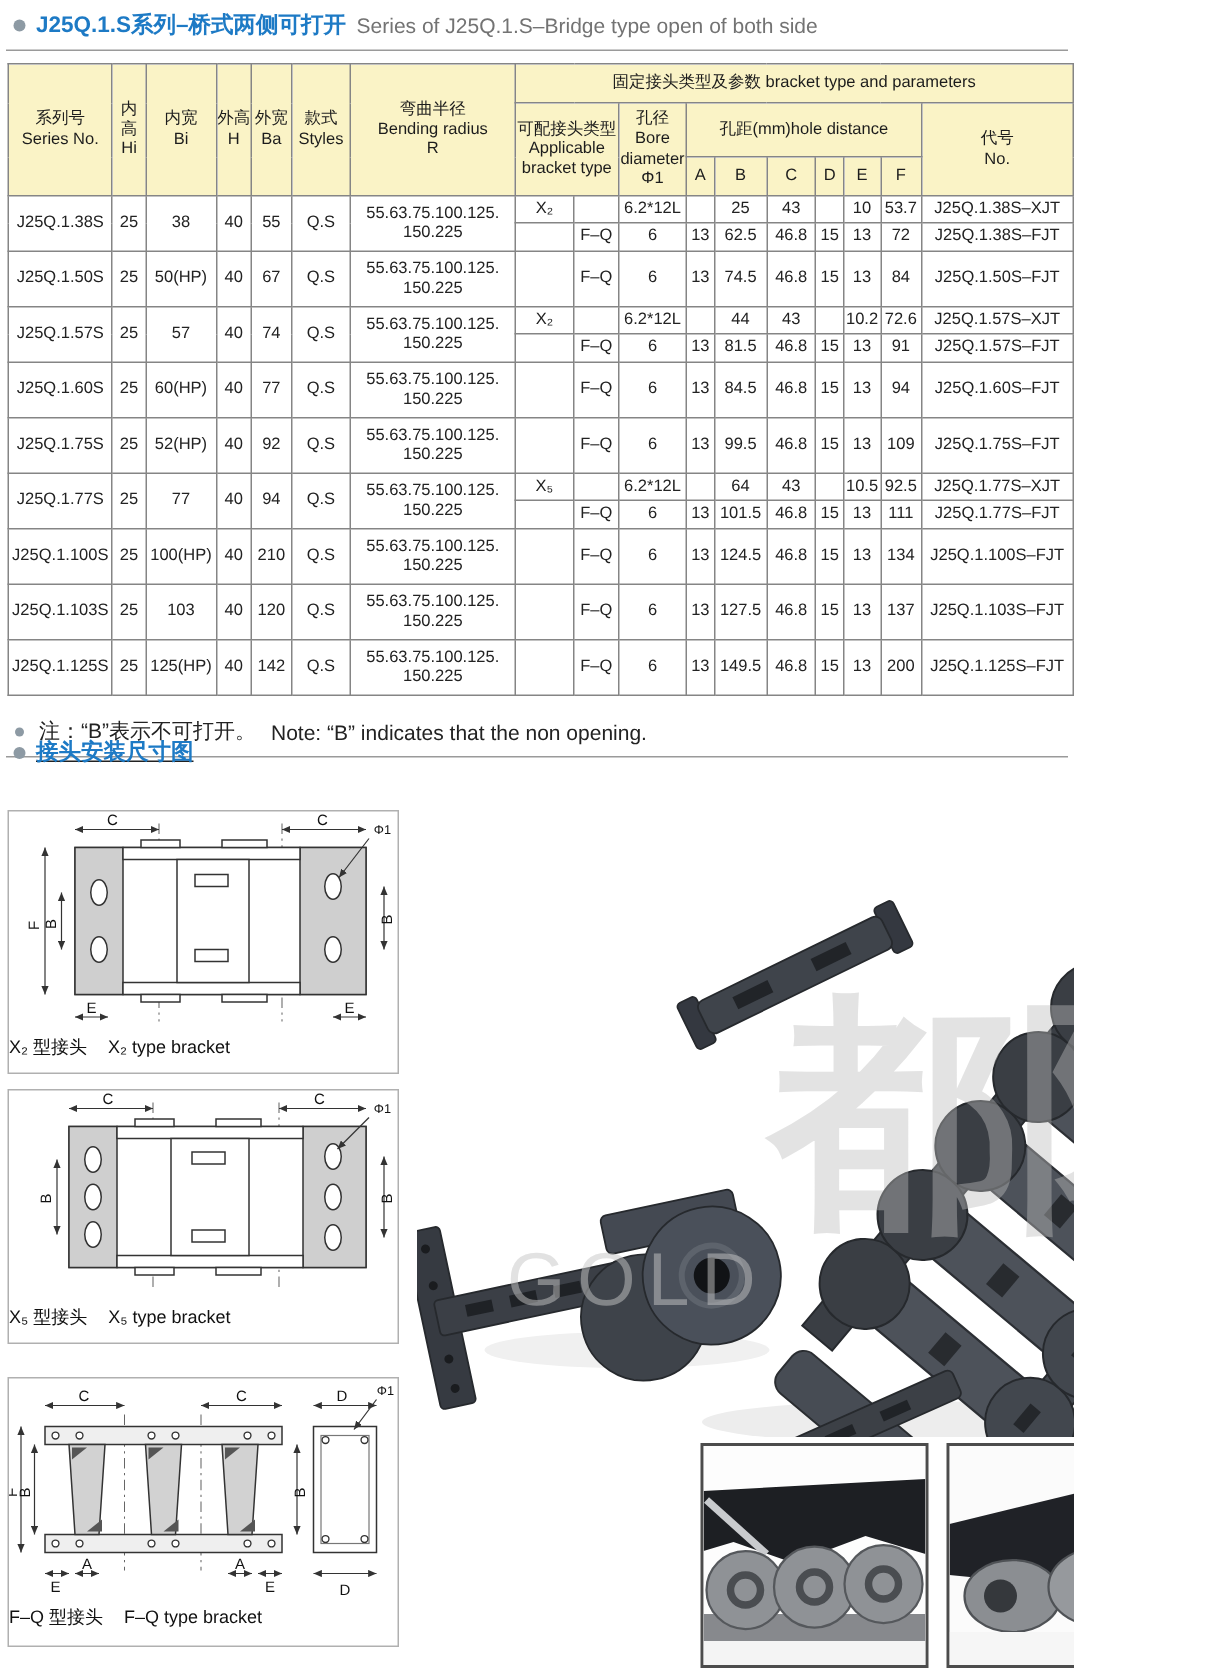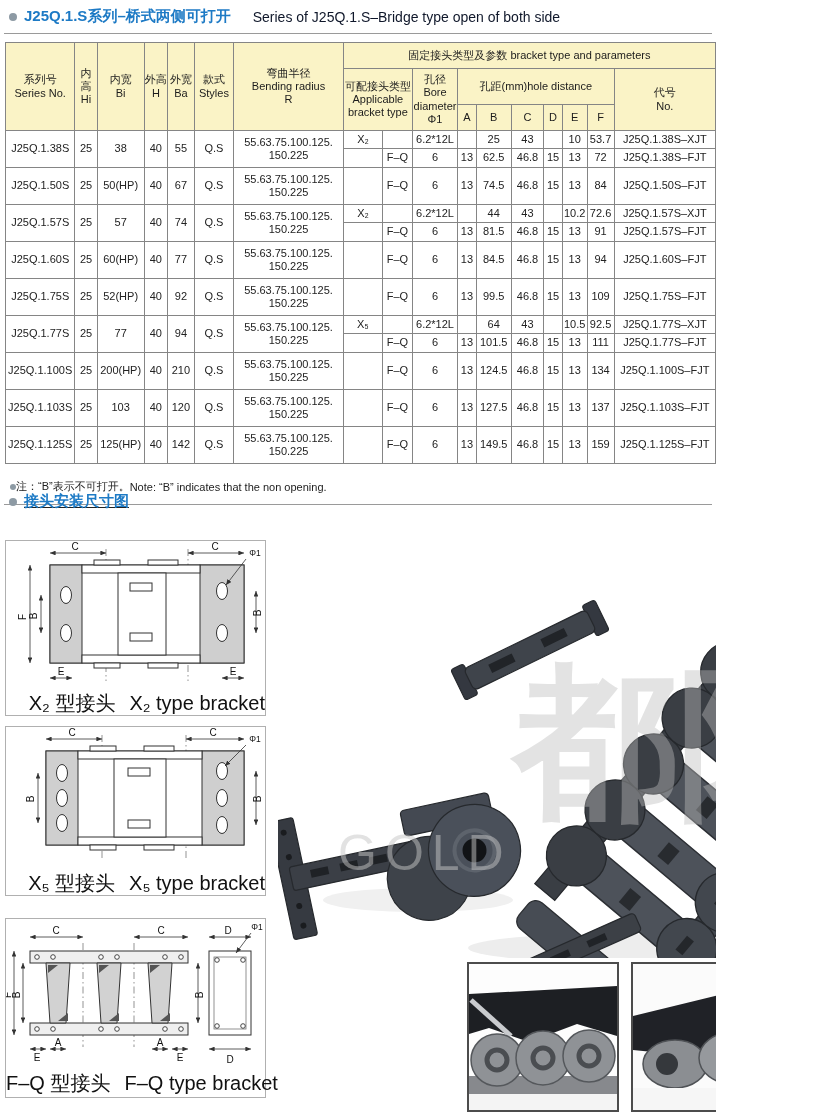--- a/index.html
+++ b/index.html
@@ -1,35 +1,35 @@
 <!DOCTYPE html>
 <html><head>
 <meta charset="utf-8">
 <style>
   html,body{margin:0;padding:0;background:#fff;}
   body{font-family:"Liberation Sans","DejaVu Sans",sans-serif;color:#222;}
   .sheet{position:relative;width:716px;height:1120px;background:#fff;overflow:hidden;}
   .hd{position:absolute;top:7px;left:9px;display:flex;align-items:center;gap:7px;white-space:nowrap;}
   .dot{width:8px;height:8px;border-radius:50%;background:#8d9aa4;flex:0 0 auto;}
   .hd .zh{color:#1d7ac5;font-weight:bold;font-size:15px;}
-  .hd .en{color:#0f172a;font-size:14px;margin-left:15px;}
+  .hd .en{color:#737373;font-size:14px;}
   .rule{position:absolute;left:4px;right:4px;border-top:1px solid #9a9a9a;}
   table.spec{position:absolute;top:42px;left:5px;border-collapse:collapse;table-layout:fixed;}
   .spec th,.spec td{border:1px solid #858585;text-align:center;vertical-align:middle;font-size:11px;line-height:1.2;padding:0;overflow:hidden;}
   .spec th{background:#faf3c6;font-weight:normal;color:#1c1c1c;}
   tr.r1{height:26px}tr.r2{height:36px}tr.r3{height:26px}
   tr.single{height:37px}tr.sa{height:18px}tr.sb{height:19px}
-  .note{position:absolute;top:479px;left:10px;display:flex;align-items:center;gap:0;font-size:11px;color:#222;white-space:nowrap;text-align:center;}
+  .note{position:absolute;top:479px;left:10px;display:flex;align-items:center;gap:10px;font-size:14px;color:#222;white-space:nowrap;text-align:center;}
   .dot2{width:6px;height:6px;border-radius:50%;background:#8d9aa4;flex:0 0 auto;}
   .sec{position:absolute;top:492px;left:9px;display:flex;align-items:center;gap:7px;white-space:nowrap;text-decoration:underline;}
   .sec .zh{color:#1d7ac5;font-weight:bold;font-size:15px;}
   .sec .en{color:#777;font-size:14px;}
   .box{position:absolute;left:5px;width:261px;border:1px solid #b0b0b0;background:#fff;box-sizing:border-box;}
   .box svg{display:block;margin:0 auto;}
-  .cap{text-align:right;font-size:20px;color:#111;padding:1px 0 5px;white-space:nowrap;}
+  .cap{text-align:left;font-size:12px;color:#111;padding:1px 0 5px;white-space:nowrap;}
   .cap .czh{margin-right:14px;}
   .dim{font-size:10px;fill:#111;}
   .dimS{font-size:8.5px;fill:#111;}
   .dln{stroke:#333;stroke-width:0.8;fill:none;}
   .cln{stroke:#666;stroke-width:0.7;fill:none;stroke-dasharray:7 3 1.5 3;}
   .pln{stroke:#333;stroke-width:1;}
   .photo{position:absolute;left:278px;top:528px;width:542px;height:430px;overflow:hidden;}
   .ph{position:absolute;border:2px solid #4c4c4c;background:#fff;overflow:hidden;}
 </style>
 </head>
@@ -287,21 +287,21 @@
           <td>101.5</td>
           <td>46.8</td>
           <td>15</td>
           <td>13</td>
           <td>111</td>
           <td>J25Q.1.77S–FJT</td>
       </tr>
       <tr class="single">
         <td>J25Q.1.100S</td>
           <td>25</td>
-          <td>200(HP)</td>
+          <td>100(HP)</td>
           <td>40</td>
           <td>210</td>
           <td>Q.S</td>
           <td>
             <div>55.63.75.100.125.</div>
             <div>150.225</div>
           </td>
         <td></td>
           <td>F–Q</td>
           <td>6</td>
@@ -347,21 +347,21 @@
             <div>150.225</div>
           </td>
         <td></td>
           <td>F–Q</td>
           <td>6</td>
           <td>13</td>
           <td>149.5</td>
           <td>46.8</td>
           <td>15</td>
           <td>13</td>
-          <td>159</td>
+          <td>200</td>
           <td>J25Q.1.125S–FJT</td>
       </tr>
     </tbody>
   </table>
 
   <div class="note">
     <span class="dot2"></span>
     <span>注：“B”表示不可打开。</span>
     <span>Note: “B” indicates that the non opening.</span>
   </div>

